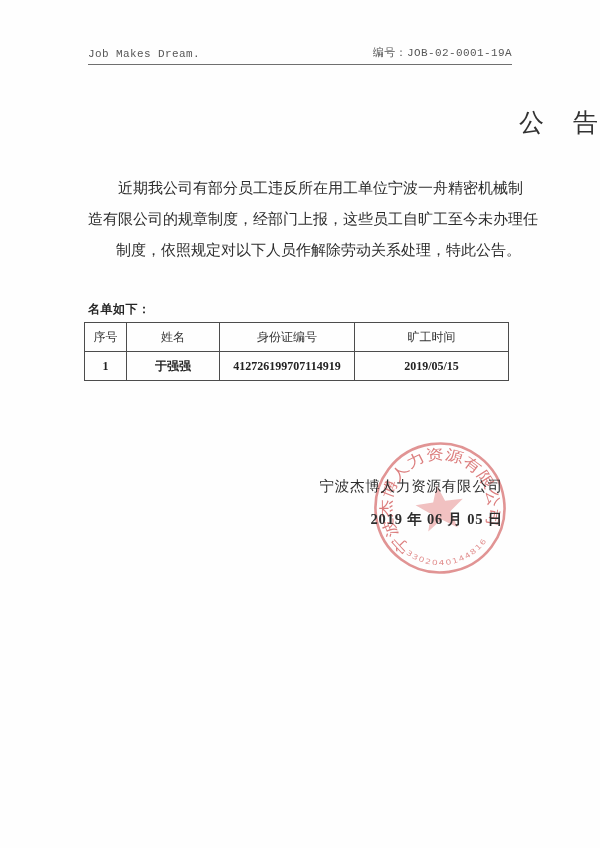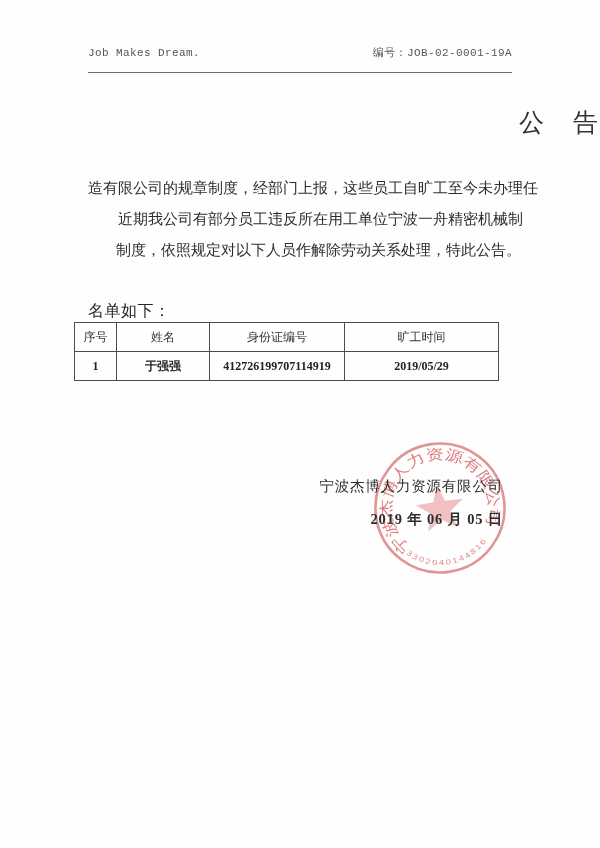--- a/index.html
+++ b/index.html
@@ -6,22 +6,22 @@
   .page {
     position:relative; width:600px; height:848px;
     background:#fefefe; overflow:hidden;
     font-family:"Liberation Serif","DejaVu Serif",serif;
     color:#2f2f2f;
   }
 
   
   .doc-header {
     position:absolute; left:88px; top:45px; width:424px;
-    display:flex; justify-content:space-between; align-items:center;
-    padding-bottom:12px; border-bottom:1.5px solid #6f6f6f;
+    display:flex; justify-content:space-between; align-items:flex-end;
+    padding-bottom:4px; border-bottom:1.5px solid #6f6f6f;
     font-family:"Liberation Mono","DejaVu Sans Mono",monospace;
     font-size:11px; color:#565656; letter-spacing:0.4px;
   }
 
   
   .doc-title {
     position:absolute; left:0; top:106px; width:100%;
     text-align:right; font-size:25px; font-weight:400;
     color:#323232; letter-spacing:2px;
   }
@@ -32,26 +32,26 @@
   .body-line {
     height:31px; line-height:31px; white-space:nowrap;
     text-align:justify; text-align-last:justify;
   }
   .body-line.first { text-indent:2em; }
   .body-line.last { text-align-last:left;margin-left:28px; }
 
   
   .list-label {
     position:absolute; left:88px; top:301px;
-    font-size:16px; font-weight:normal; color:#262626; letter-spacing:0.5px;
+    font-size:12px; font-weight:bold; color:#262626; letter-spacing:0.5px;
   }
 
   
   table.roster {
-    position:absolute; left:74px; top:322px; width:424px;
+    position:absolute; left:84px; top:322px; width:424px;
     border-collapse:collapse; table-layout:fixed;
   }
   table.roster td {
     border:1px solid #4c4c4c; height:28px;
     text-align:center; vertical-align:middle;
     font-size:12px; color:#333; padding:0;
   }
   table.roster tr.data-row td { font-weight:bold; color:#222; }
 
   
@@ -76,22 +76,22 @@
 <div class="page">
 
   <div class="doc-header">
     <span>Job Makes Dream.</span>
     <span>编号：JOB-02-0001-19A</span>
   </div>
 
   <div class="doc-title">公　告</div>
 
   <div class="doc-body">
+    <div class="body-line first">近期我公司有部分员工违反所在用工单位宁波一舟精密机械制</div>
     <div class="body-line">造有限公司的规章制度，经部门上报，这些员工自旷工至今未办理任</div>
-    <div class="body-line first">近期我公司有部分员工违反所在用工单位宁波一舟精密机械制</div>
     <div class="body-line last">制度，依照规定对以下人员作解除劳动关系处理，特此公告。</div>
   </div>
 
   <div class="list-label">名单如下：</div>
 
   <table class="roster">
     <colgroup>
       <col style="width:42px">
         <col style="width:93px">
         <col style="width:135px">
@@ -101,21 +101,21 @@
       <tr class="header-row">
         <td>序号</td>
         <td>姓名</td>
         <td>身份证编号</td>
         <td>旷工时间</td>
       </tr>
       <tr class="data-row">
         <td>1</td>
         <td>于强强</td>
         <td>412726199707114919</td>
-        <td>2019/05/29</td>
+        <td>2019/05/15</td>
       </tr>
     </tbody>
   </table>
 
   <div class="signature">
     <div class="sig-company">宁波杰博人力资源有限公司</div>
     <div class="sig-date">2019 年 06 月 05 日</div>
   </div>
 
   <div class="stamp">

